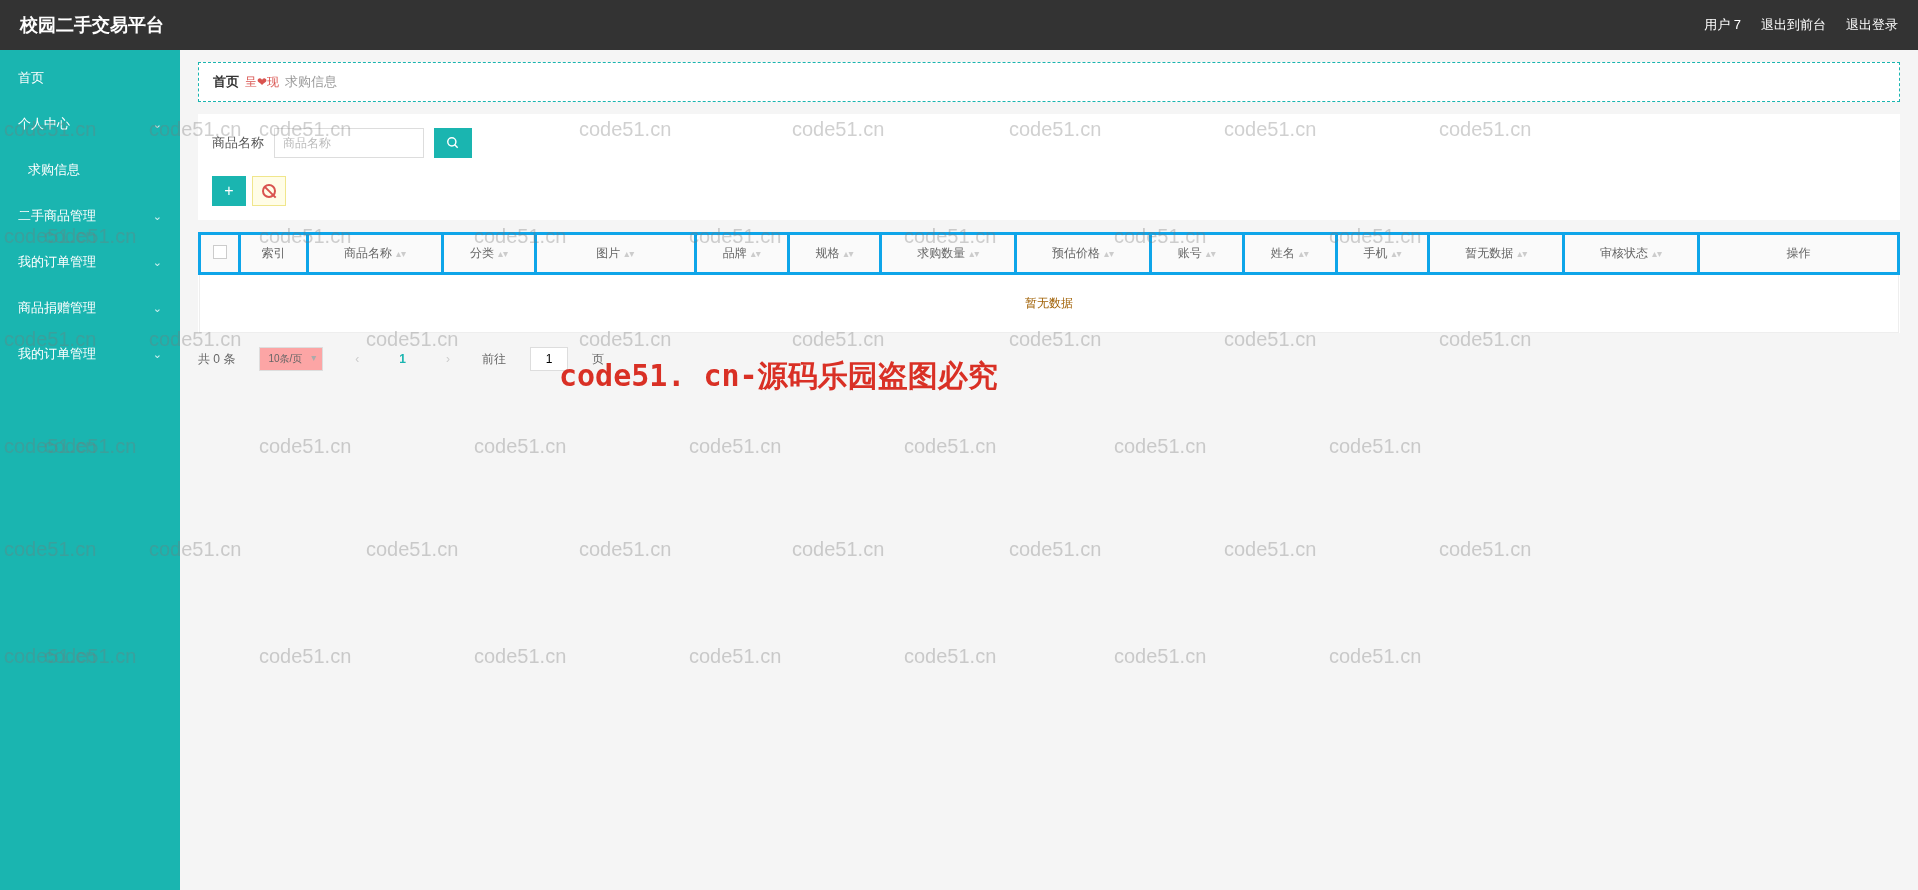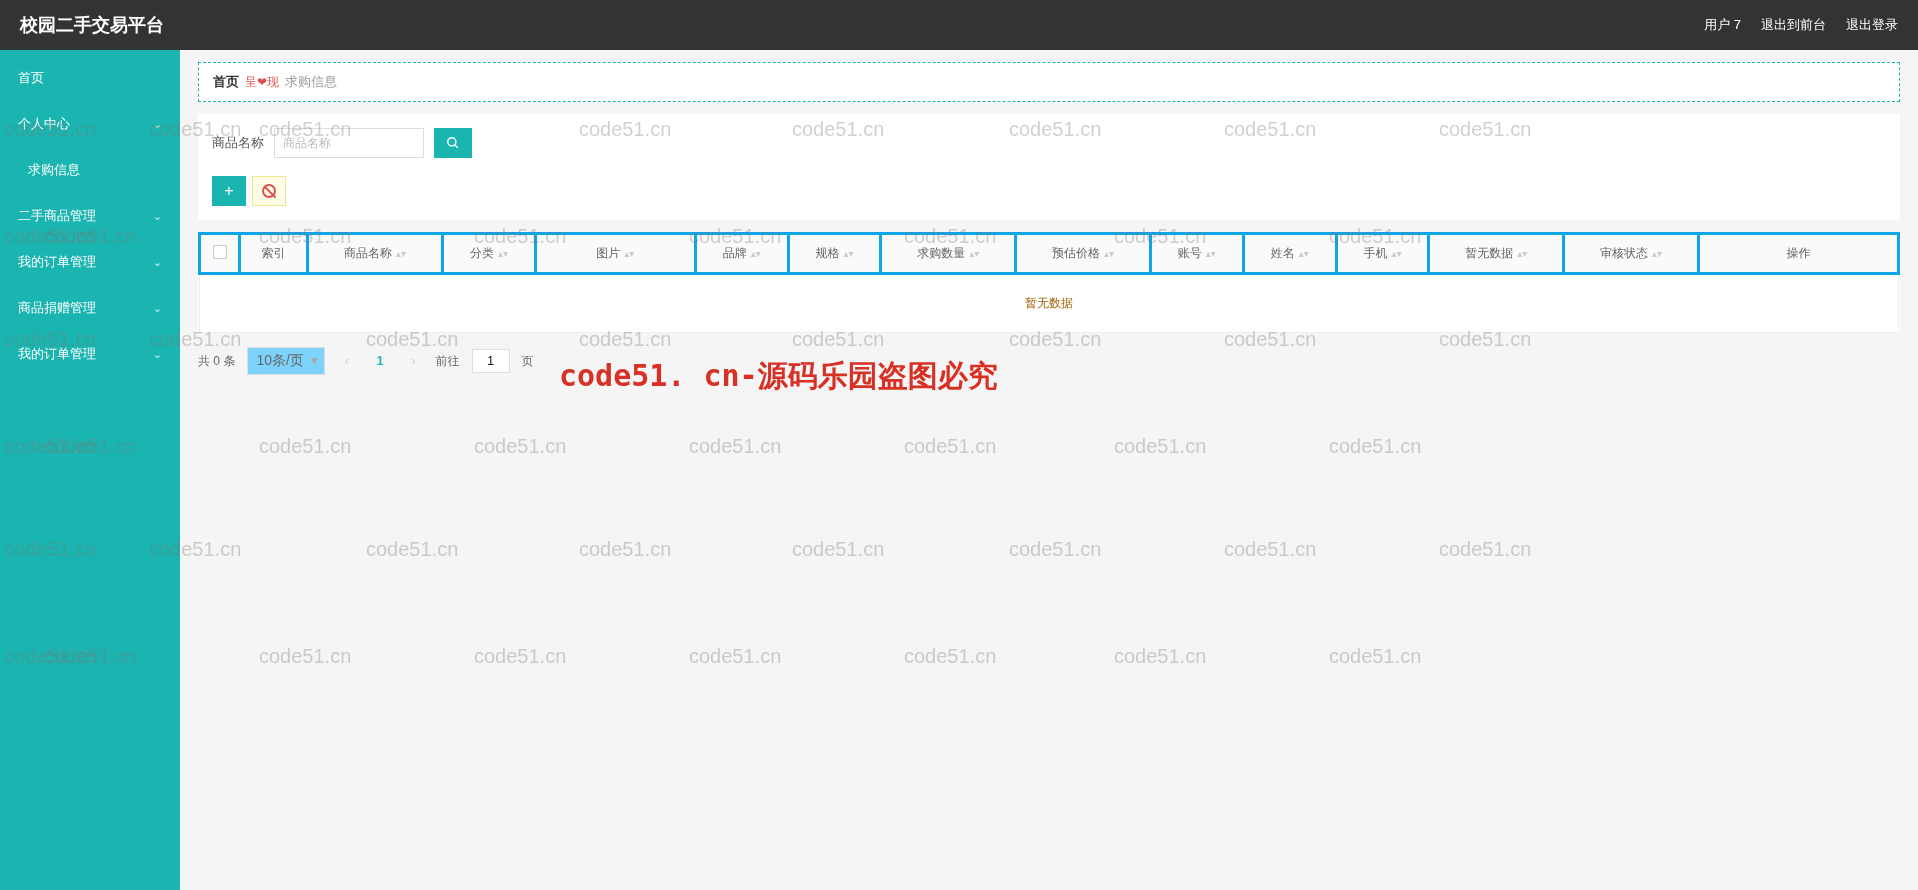--- a/index.html
+++ b/index.html
@@ -198,30 +198,30 @@
     .checkbox {
       width: 14px;
       height: 14px;
       border: 1px solid #ccc;
       display: inline-block;
       background: #fff;
     }
     .pagination {
       display: flex;
       align-items: center;
-      gap: 12px;
+      gap: 24px;
       font-size: 12px;
       color: #666;
       padding: 14px 0;
     }
     .page-select {
       border: 1px solid #ddd;
       padding: 4px 20px 4px 8px;
-      font-size: 14px;
-      background: #7dd3fc;
+      font-size: 10px;
+      background: #fca5a5;
       position: relative;
     }
     .page-select::after {
       content: "▾";
       position: absolute;
       right: 6px;
       color: #aaa;
     }
     .page-nav {
       color: #ccc;

